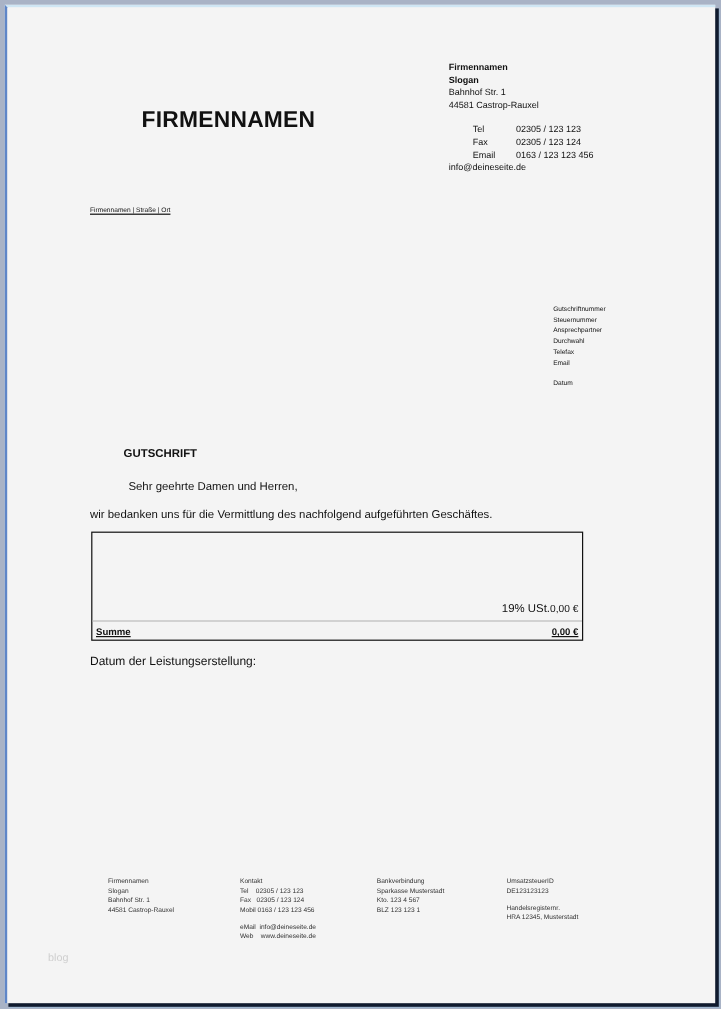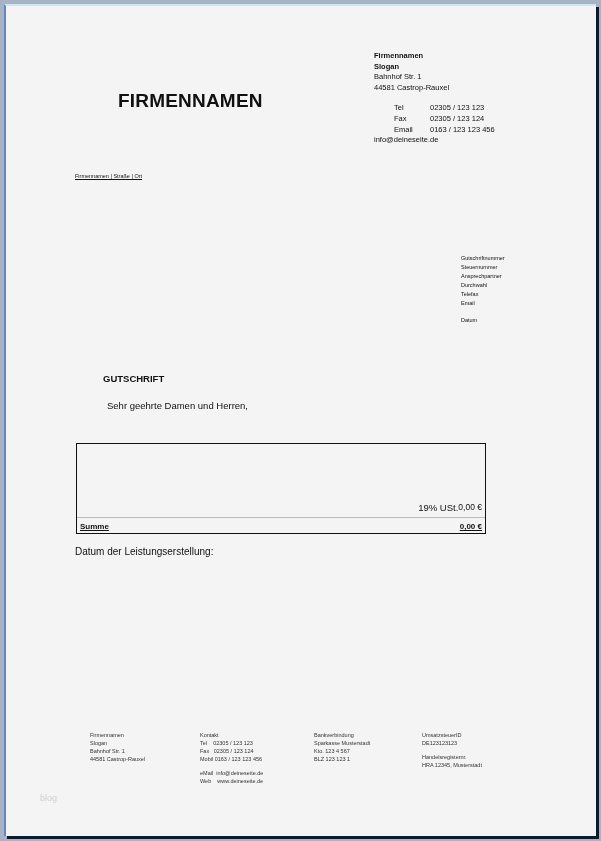--- a/index.html
+++ b/index.html
@@ -93,20 +93,21 @@
       <div>Ansprechpartner</div>
       <div>Durchwahl</div>
       <div>Telefax</div>
       <div>Email</div>
       <div class="gap"></div>
       <div>Datum</div>
     </div>
 
     <div class="abs subject">GUTSCHRIFT</div>
     <div class="abs salutation">Sehr geehrte Damen und Herren,</div>
+    <div class="abs intro">wir bedanken uns für die Vermittlung des nachfolgend aufgeführten Geschäftes.</div>
 
     <div class="abs box">
       <div class="row vat">
         <span>19% USt.</span>
         <span class="val">0,00 €</span>
       </div>
       <div class="divider"></div>
       <div class="row sum">
         <span>Summe</span>
         <span>0,00 €</span>

